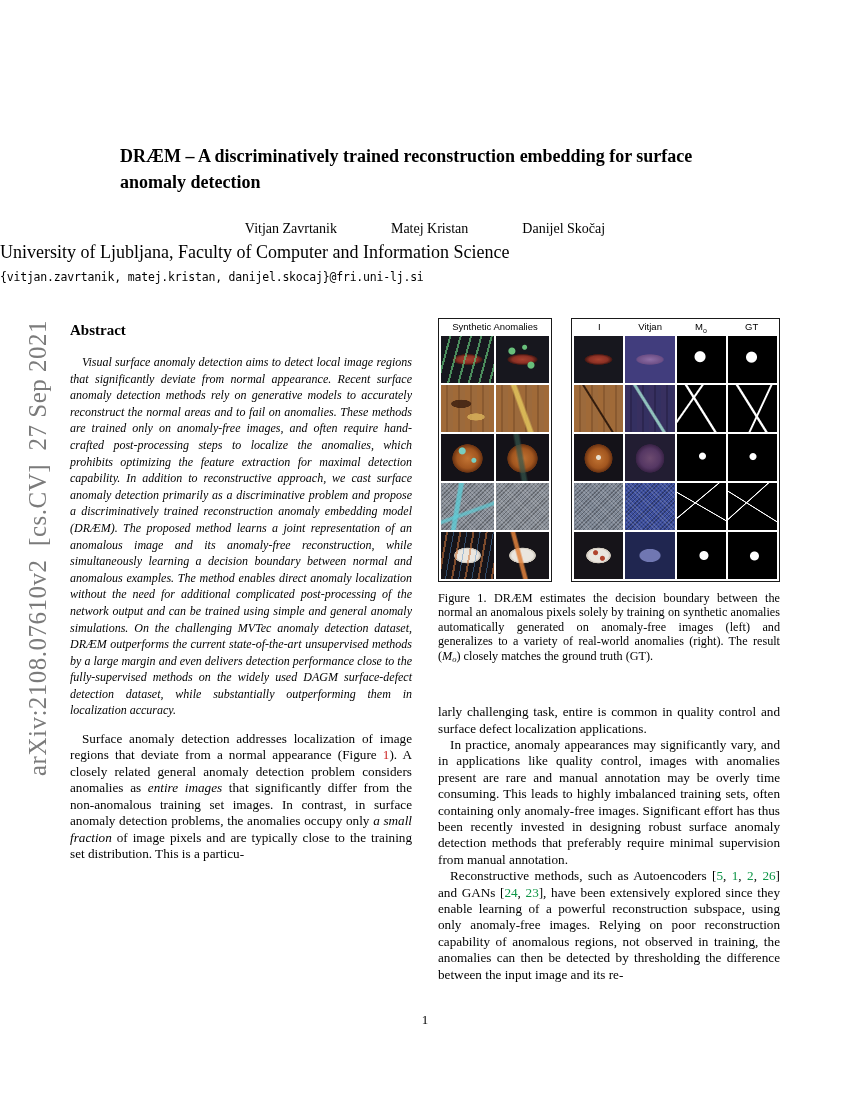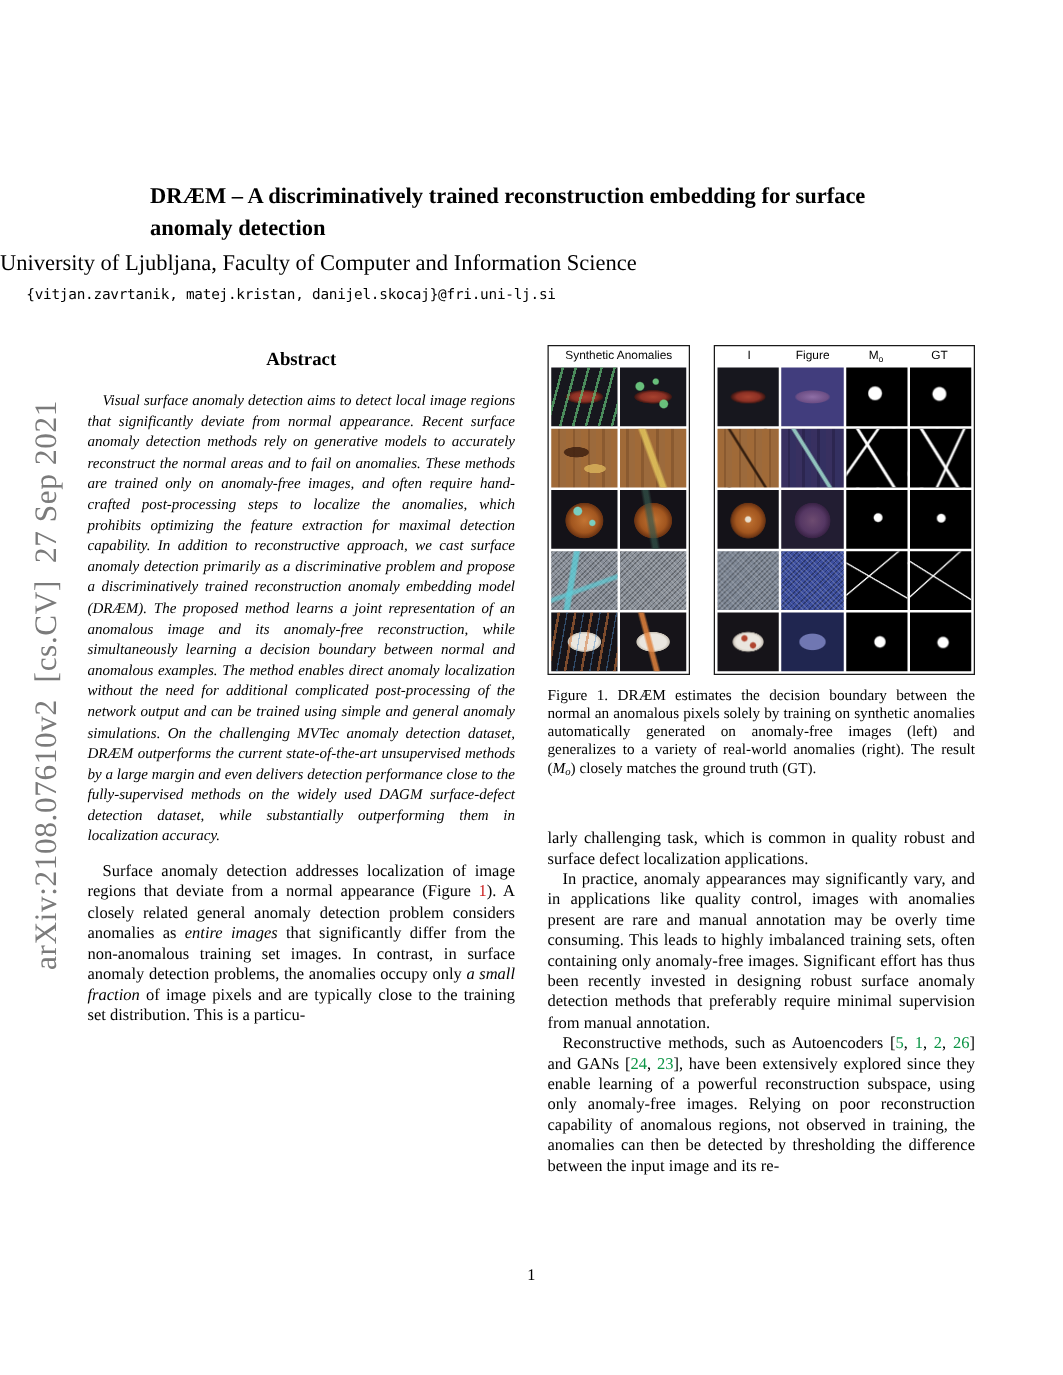--- a/index.html
+++ b/index.html
@@ -37,31 +37,30 @@
     justify-content: center;
     gap: 54px;
     font-size: 14px;
   }
   .affiliation { margin-top: 5px; font-size: 18px; }
   .email-line {
     margin-top: 7px;
     font-family: "DejaVu Sans Mono", monospace;
     font-size: 11.5px;
     letter-spacing: -0.2px;
-    padding-left: 21px;
   }
   .columns {
     display: flex;
     gap: 26px;
     padding: 0 70px;
     margin-top: 34px;
   }
   .col { width: 342px; flex: 0 0 342px; }
   .abstract-heading {
-    text-align: center;
+    text-align: left;
     font-weight: bold;
     font-size: 15px;
     margin: 4px 0 15px 0;
   }
   .abstract-text {
     font-style: italic;
     text-align: justify;
     font-size: 12px;
     line-height: 16.6px;
     text-indent: 12px;
@@ -120,20 +119,25 @@
 </style>
 </head>
 <body>
 
 <div class="page">
 
   <div class="arxiv-watermark">arXiv:2108.07610v2  [cs.CV]  27 Sep 2021</div>
 
   <div class="header">
     <div class="paper-title">DRÆM – A discriminatively trained reconstruction embedding for surface anomaly detection</div>
+    <div class="authors-row">
+      <span>Vitjan Zavrtanik</span>
+      <span>Matej Kristan</span>
+      <span>Danijel Skočaj</span>
+    </div>
     <div class="affiliation">University of Ljubljana, Faculty of Computer and Information Science</div>
     <div class="email-line">{vitjan.zavrtanik, matej.kristan, danijel.skocaj}@fri.uni-lj.si</div>
   </div>
 
   <div class="columns">
 
     <div class="col">
       <div class="abstract-heading">Abstract</div>
       <p class="abstract-text">Visual surface anomaly detection aims to detect local image regions that significantly deviate from normal appearance. Recent surface anomaly detection methods rely on generative models to accurately reconstruct the normal areas and to fail on anomalies. These methods are trained only on anomaly-free images, and often require hand-crafted post-processing steps to localize the anomalies, which prohibits optimizing the feature extraction for maximal detection capability. In addition to reconstructive approach, we cast surface anomaly detection primarily as a discriminative problem and propose a discriminatively trained reconstruction anomaly embedding model (DRÆM). The proposed method learns a joint representation of an anomalous image and its anomaly-free reconstruction, while simultaneously learning a decision boundary between normal and anomalous examples. The method enables direct anomaly localization without the need for additional complicated post-processing of the network output and can be trained using simple and general anomaly simulations. On the challenging MVTec anomaly detection dataset, DRÆM outperforms the current state-of-the-art unsupervised methods by a large margin and even delivers detection performance close to the fully-supervised methods on the widely used DAGM surface-defect detection dataset, while substantially outperforming them in localization accuracy.</p>
       <p class="body"><span>Surface anomaly detection addresses localization of image regions that deviate from a normal appearance (Figure </span><span class="seg-r">1</span><span>). A closely related general anomaly detection problem considers anomalies as </span><span class="seg-i">entire images</span><span> that significantly differ from the non-anomalous training set images. In contrast, in surface anomaly detection problems, the anomalies occupy only </span><span class="seg-i">a small fraction</span><span> of image pixels and are typically close to the training set distribution. This is a particu-</span></p>
@@ -153,21 +157,21 @@
                 <div class="fig-cell" style="background: linear-gradient(80deg, rgba(0, 0, 0, 0) 40%, rgba(52, 86, 76, 0.7) 44%, rgba(52, 86, 76, 0.7) 49%, rgba(0, 0, 0, 0) 53%), radial-gradient(36% 38% at 50% 52%, rgb(194, 116, 51) 0%, rgb(162, 86, 31) 55%, rgb(107, 51, 18) 78%, rgba(0, 0, 0, 0) 81%), rgb(20, 18, 24);"></div>
                 <div class="fig-cell" style="background: linear-gradient(100deg, rgba(0, 0, 0, 0) 28%, rgba(94, 205, 215, 0.8) 31%, rgba(94, 205, 215, 0.8) 36%, rgba(0, 0, 0, 0) 39%), linear-gradient(160deg, rgba(0, 0, 0, 0) 55%, rgba(94, 205, 215, 0.7) 58%, rgba(94, 205, 215, 0.7) 61%, rgba(0, 0, 0, 0) 64%), repeating-linear-gradient(45deg, rgba(255, 255, 255, 0.16) 0px, rgba(255, 255, 255, 0.16) 1px, rgba(0, 0, 0, 0) 1px, rgba(0, 0, 0, 0) 3px), repeating-linear-gradient(135deg, rgba(0, 0, 0, 0.28) 0px, rgba(0, 0, 0, 0.28) 1px, rgba(0, 0, 0, 0) 1px, rgba(0, 0, 0, 0) 3px), rgb(135, 141, 151);"></div>
                 <div class="fig-cell" style="background: repeating-linear-gradient(45deg, rgba(255, 255, 255, 0.16) 0px, rgba(255, 255, 255, 0.16) 1px, rgba(0, 0, 0, 0) 1px, rgba(0, 0, 0, 0) 3px), repeating-linear-gradient(135deg, rgba(0, 0, 0, 0.28) 0px, rgba(0, 0, 0, 0.28) 1px, rgba(0, 0, 0, 0) 1px, rgba(0, 0, 0, 0) 3px), rgb(138, 144, 153);"></div>
                 <div class="fig-cell" style="background: repeating-linear-gradient(100deg, rgba(0, 0, 0, 0) 0px, rgba(0, 0, 0, 0) 5px, rgba(210, 120, 60, 0.55) 5px, rgba(210, 120, 60, 0.55) 7px, rgba(0, 0, 0, 0) 7px, rgba(0, 0, 0, 0) 12px, rgba(80, 140, 200, 0.45) 12px, rgba(80, 140, 200, 0.45) 13px), radial-gradient(36% 24%, rgb(234, 230, 223) 0%, rgb(234, 230, 223) 55%, rgb(201, 194, 182) 68%, rgba(0, 0, 0, 0) 72%), rgb(22, 20, 25);"></div>
                 <div class="fig-cell" style="background: linear-gradient(75deg, rgba(0, 0, 0, 0) 40%, rgba(225, 130, 60, 0.85) 43%, rgba(225, 130, 60, 0.85) 47%, rgba(0, 0, 0, 0) 50%), radial-gradient(36% 24%, rgb(234, 230, 223) 0%, rgb(234, 230, 223) 55%, rgb(201, 194, 182) 68%, rgba(0, 0, 0, 0) 72%), rgb(22, 20, 25);"></div>
               </div>
           </div>
           <div class="fig-panel real">
             <div class="panel-h panel-h-grid">
               <span>I</span>
-              <span>Figure</span>
+              <span>Vitjan</span>
               <span><span>M</span><sub>o</sub></span>
               <span>GT</span>
             </div>
             <div class="fig-grid right">
                 <div class="fig-cell" style="background: radial-gradient(42% 17%, rgb(168, 66, 47) 0%, rgb(140, 48, 36) 45%, rgb(64, 23, 19) 66%, rgba(0, 0, 0, 0) 69%), rgb(23, 23, 30);"></div>
                 <div class="fig-cell" style="background: radial-gradient(42% 17%, rgb(143, 111, 166) 0%, rgb(109, 79, 134) 60%, rgba(0, 0, 0, 0) 69%), rgb(65, 61, 125);"></div>
                 <div class="fig-cell" style="background: radial-gradient(5px at 47% 44%, rgb(255, 255, 255) 0px, rgb(255, 255, 255) 5px, rgba(0, 0, 0, 0) 6px), rgb(0, 0, 0);"></div>
                 <div class="fig-cell" style="background: radial-gradient(5px at 48% 45%, rgb(255, 255, 255) 0px, rgb(255, 255, 255) 5px, rgba(0, 0, 0, 0) 6px), rgb(0, 0, 0);"></div>
                 <div class="fig-cell" style="background: linear-gradient(58deg, rgba(0, 0, 0, 0) 47%, rgba(45, 25, 12, 0.95) 48.5%, rgba(45, 25, 12, 0.95) 50%, rgba(0, 0, 0, 0) 51.5%), repeating-linear-gradient(90deg, rgb(160, 106, 56) 0px, rgb(160, 106, 56) 5px, rgb(138, 90, 48) 5px, rgb(138, 90, 48) 7px, rgb(156, 106, 60) 7px, rgb(156, 106, 60) 12px);"></div>
                 <div class="fig-cell" style="background: linear-gradient(58deg, rgba(0, 0, 0, 0) 46%, rgba(160, 220, 205, 0.85) 48%, rgba(160, 220, 205, 0.85) 50.5%, rgba(0, 0, 0, 0) 52.5%), repeating-linear-gradient(90deg, rgb(56, 48, 96) 0px, rgb(56, 48, 96) 5px, rgb(44, 38, 80) 5px, rgb(44, 38, 80) 7px, rgb(52, 48, 97) 7px, rgb(52, 48, 97) 12px);"></div>
@@ -183,21 +187,21 @@
                 <div class="fig-cell" style="background: linear-gradient(32deg, rgba(0, 0, 0, 0) 48.8%, rgb(255, 255, 255) 49.6%, rgb(255, 255, 255) 50.4%, rgba(0, 0, 0, 0) 51.2%), linear-gradient(138deg, rgba(0, 0, 0, 0) 38.8%, rgb(255, 255, 255) 39.6%, rgb(255, 255, 255) 40.4%, rgba(0, 0, 0, 0) 41.2%), rgb(0, 0, 0);"></div>
                 <div class="fig-cell" style="background: radial-gradient(2px at 44% 44%, rgb(176, 69, 47) 0px, rgb(176, 69, 47) 2px, rgba(0, 0, 0, 0) 3px), radial-gradient(2px at 58% 56%, rgb(176, 69, 47) 0px, rgb(176, 69, 47) 2px, rgba(0, 0, 0, 0) 3px), radial-gradient(36% 24%, rgb(234, 230, 223) 0%, rgb(234, 230, 223) 55%, rgb(201, 194, 182) 68%, rgba(0, 0, 0, 0) 72%), rgb(22, 20, 25);"></div>
                 <div class="fig-cell" style="background: radial-gradient(36% 24%, rgb(112, 119, 178) 0%, rgb(112, 119, 178) 55%, rgba(0, 0, 0, 0) 62%), rgb(32, 38, 80);"></div>
                 <div class="fig-cell" style="background: radial-gradient(4px at 55% 50%, rgb(255, 255, 255) 0px, rgb(255, 255, 255) 4px, rgba(0, 0, 0, 0) 5px), rgb(0, 0, 0);"></div>
                 <div class="fig-cell" style="background: radial-gradient(4px at 54% 51%, rgb(255, 255, 255) 0px, rgb(255, 255, 255) 4px, rgba(0, 0, 0, 0) 5px), rgb(0, 0, 0);"></div>
               </div>
           </div>
         </div>
         <figcaption class="fig-caption"><span>Figure 1. DRÆM estimates the decision boundary between the normal an anomalous pixels solely by training on synthetic anomalies automatically generated on anomaly-free images (left) and generalizes to a variety of real-world anomalies (right). The result (</span><span class="seg-m">M</span><span class="seg-sub">o</span><span>) closely matches the ground truth (GT).</span></figcaption>
       </figure>
-      <p class="body noindent after-figure">larly challenging task, which is common in quality robust and surface defect localization applications.</p>
+      <p class="body noindent after-figure">larly challenging task, entire is common in quality control and surface defect localization applications.</p>
       <p class="body">In practice, anomaly appearances may significantly vary, and in applications like quality control, images with anomalies present are rare and manual annotation may be overly time consuming. This leads to highly imbalanced training sets, often containing only anomaly-free images. Significant effort has thus been recently invested in designing robust surface anomaly detection methods that preferably require minimal supervision from manual annotation.</p>
       <p class="body"><span>Reconstructive methods, such as Autoencoders [</span><span class="seg-c">5</span><span>, </span><span class="seg-c">1</span><span>, </span><span class="seg-c">2</span><span>, </span><span class="seg-c">26</span><span>] and GANs [</span><span class="seg-c">24</span><span>, </span><span class="seg-c">23</span><span>], have been extensively explored since they enable learning of a powerful reconstruction subspace, using only anomaly-free images. Relying on poor reconstruction capability of anomalous regions, not observed in training, the anomalies can then be detected by thresholding the difference between the input image and its re-</span></p>
     </div>
 
   </div>
 
   <div class="page-number">1</div>
 
 </div>
 

